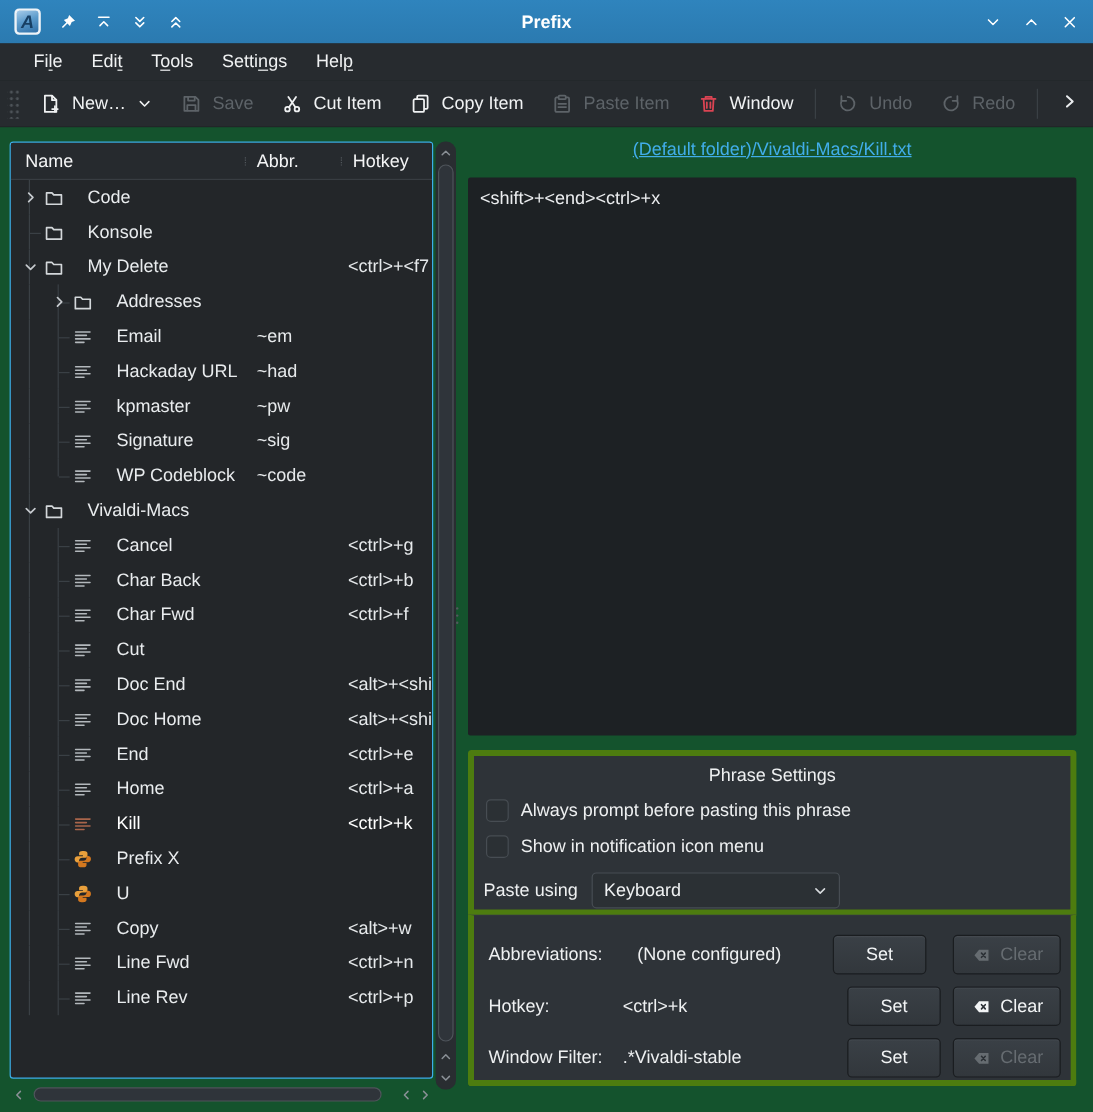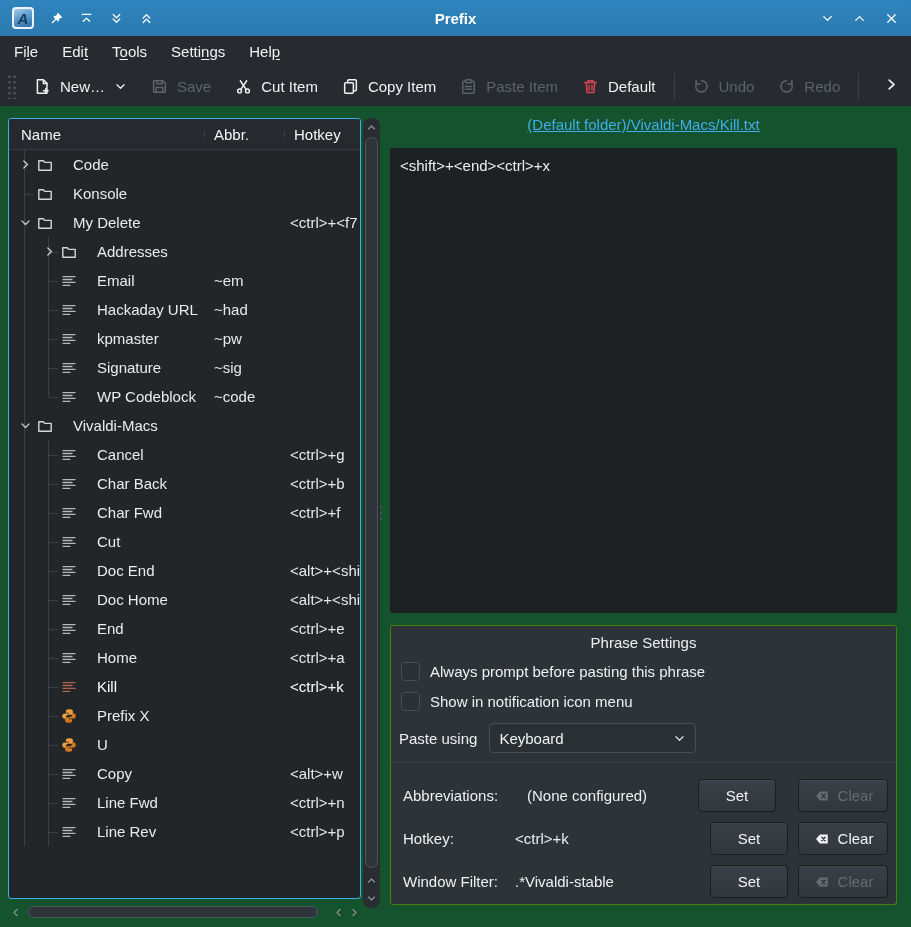--- a/index.html
+++ b/index.html
@@ -15,21 +15,21 @@
   .tb-left{display:flex;align-items:center;gap:15px;z-index:2;}
   .app-badge{width:22px;height:22px;border:2px solid #eef3f8;border-radius:4px;box-sizing:border-box;
              background:linear-gradient(160deg,#a6cbe9 0%,#5d9ccc 45%,#2f6fa6 100%);
              display:flex;align-items:center;justify-content:center;
              font-weight:bold;font-style:italic;color:#173f63;font-size:15px;}
   .tb-title{position:absolute;left:0;right:0;text-align:center;font-weight:bold;color:#fff;}
   .tb-right{margin-left:auto;display:flex;align-items:center;gap:17px;z-index:2;}
   .titlebar .ic svg{width:15px;height:15px;}
 
   
-  .menubar{height:31px;background:#272b2f;display:flex;align-items:center;padding-left:2px;}
+  .menubar{height:31px;background:#272b2f;display:flex;align-items:center;padding-left:16px;}
   .menu-item{padding:4px 12px;color:#f0f2f3;}
   .menu-item u{text-decoration:underline;text-underline-offset:2px;}
 
   
   .toolbar{height:39px;background:#272b2f;display:flex;align-items:center;padding:0 6px;
            border-bottom:1px solid #222528;box-sizing:border-box;}
   .grip{width:10px;height:26px;margin:0 6px 0 0;
         background-image:radial-gradient(circle,#4d5358 1.1px,transparent 1.5px);
         background-size:5px 5.5px;background-position:1px 1px;}
   .tbtn{display:flex;align-items:center;gap:9px;height:30px;padding:0 11px;margin:0 1px;
@@ -94,21 +94,21 @@
   .splitter{position:absolute;left:378px;top:392px;width:6px;height:30px;display:flex;flex-direction:column;
             align-items:center;justify-content:center;gap:4px;}
   .splitter b{width:2px;height:2px;border-radius:50%;background:#53595e;}
 
   
   .right{position:absolute;left:390px;top:0;width:507px;}
   .link-row{height:36px;display:flex;align-items:center;justify-content:center;}
   .link{color:#41ade9;text-decoration:underline;cursor:pointer;}
   .editor{position:absolute;top:42px;left:0;width:507px;height:465px;background:#1d2124;border-radius:2px;
           box-sizing:border-box;padding:9px 10px;color:#eceef0;white-space:pre-wrap;}
-  .panel{position:absolute;left:0;width:507px;background:#2e3338;border:1px solid #4d7c0f;box-sizing:border-box;}
+  .panel{position:absolute;left:0;width:507px;background:#2e3338;border:5px solid #4d7c0f;box-sizing:border-box;}
   .panel1{top:519px;height:138px;border-radius:3px 3px 0 0;}
   .panel2{top:656px;height:143px;border-top:1px solid #3a4045;border-radius:0 0 3px 3px;}
   .p-title{text-align:center;padding-top:8px;color:#eef0f1;}
   .chk-row{display:flex;align-items:center;gap:10px;margin:11px 0 0 10px;}
   .checkbox{width:19px;height:19px;border:1px solid #474d53;border-radius:4px;background:#2b3034;
             box-sizing:border-box;flex:none;}
   .paste-row{display:flex;align-items:center;margin:12px 0 0 8px;gap:12px;}
   .combo{width:207px;height:30px;border:1px solid #474d53;border-radius:4px;background:#2b3034;
          display:flex;align-items:center;padding:0 9px;box-sizing:border-box;color:#f0f2f3;}
   .combo .ic{margin-left:auto;color:#d7dadd;}
@@ -242,21 +242,21 @@
     </button>
     <button class="tbtn">
       <span class="ic" style="color: rgb(218, 68, 83);">
         <svg viewBox="0 0 16 16" fill="none" stroke="currentColor" stroke-width="1.4" stroke-linecap="round" stroke-linejoin="round">
           <path d="M2.6 4.2h10.8"></path>
           <path d="M5.6 4V2.5h4.8V4"></path>
           <path d="M4.1 4.4l.6 9.2h6.6l.6-9.2"></path>
           <path d="M6.6 6.8v4.4M9.4 6.8v4.4"></path>
         </svg>
       </span>
-      <span class="tlabel">Default</span>
+      <span class="tlabel">Window</span>
     </button>
     <div class="tsep"></div>
     <button class="tbtn dis">
       <span class="ic">
         <svg viewBox="0 0 16 16" fill="none" stroke="currentColor" stroke-width="1.4" stroke-linecap="round" stroke-linejoin="round">
           <path d="M3.1 5.6a5.3 5.3 0 1 0 4.9-3"></path>
           <path d="M3 2v3.7h3.7"></path>
         </svg>
       </span>
       <span class="tlabel">Undo</span>

